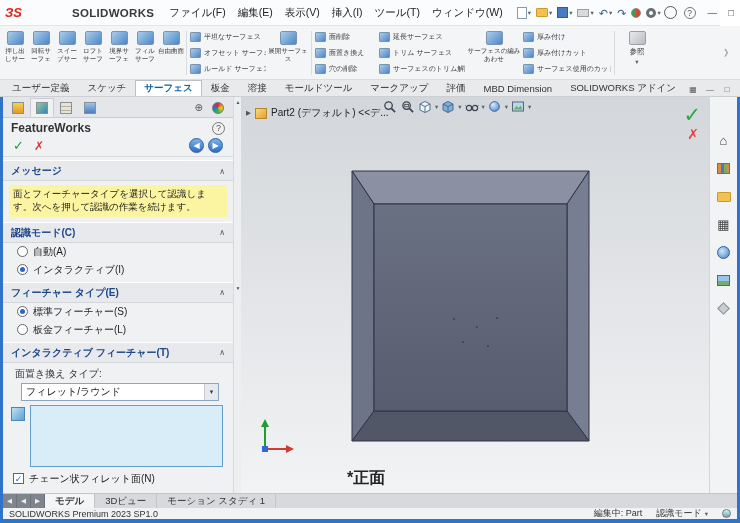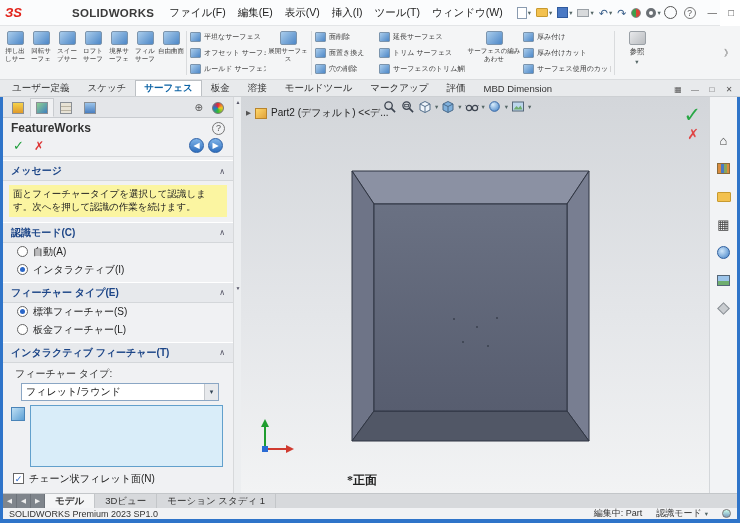--- a/index.html
+++ b/index.html
@@ -108,21 +108,21 @@
   .partsvg{position:absolute;left:0;top:0;}
   .tree{position:absolute;left:5px;top:9px;display:flex;align-items:center;gap:4px;font-size:10px;color:#222;}
   .exp{font-size:6.5px;color:#555;}
   .picon{width:12px;height:11px;background:linear-gradient(135deg,#ffd86b,#e0a23c);border:1px solid #b9852d;}
   .hud{position:absolute;left:140px;top:2px;display:flex;align-items:center;gap:2px;}
   .hicon{width:16px;height:15px;display:flex;align-items:center;justify-content:center;}
   .confirm{position:absolute;right:8px;top:8px;display:flex;flex-direction:column;align-items:flex-end;gap:1px;}
   .c-ok{color:#28a745;font-size:21px;font-weight:bold;line-height:20px;}
   .c-x{color:#e04444;font-size:14px;font-weight:bold;padding-right:2px;}
   .triad{position:absolute;left:14px;bottom:34px;}
-  .vlabel{position:absolute;left:106px;bottom:4px;font-size:12px;font-weight:bold;color:#222;font-family:Liberation Serif, serif;}
+  .vlabel{position:absolute;left:106px;bottom:4px;font-size:16px;font-weight:bold;color:#222;}
 
   
   .taskpane{left:709px;top:97px;width:28px;height:396px;background:#f2f3f5;border-left:1px solid #d4d7da;
             display:flex;flex-direction:column;align-items:center;padding-top:34px;gap:9px;}
   .tp-item{width:22px;height:19px;display:flex;align-items:center;justify-content:center;font-size:13px;color:#444;}
   .tp-folder{width:14px;height:10px;background:#f3c14f;border:1px solid #c89a2f;border-radius:1px;}
   .tp-lib{width:13px;height:11px;background:repeating-linear-gradient(90deg,#d98c3f 0 3px,#4a79c4 3px 6px,#8aa65a 6px 9px);border:1px solid #8a6a3a;}
   .tp-ball{width:13px;height:13px;border-radius:50%;background:radial-gradient(circle at 4px 4px,#cfe6fa,#3f7fc6);border:1px solid #2f5f9e;}
   .tp-scene{width:13px;height:11px;background:linear-gradient(#9cc4ea 0 55%,#6fae6f 55% 100%);border:1px solid #567;}
   .tp-tag{width:9px;height:9px;background:#c9ccd0;border:1px solid #8a8f95;transform:rotate(45deg);}
@@ -303,20 +303,21 @@
 <div class="abs tabrow">
   <div class="ctab">ユーザー定義</div>
   <div class="ctab">スケッチ</div>
   <div class="ctab active">サーフェス</div>
   <div class="ctab">板金</div>
   <div class="ctab">溶接</div>
   <div class="ctab">モールドツール</div>
   <div class="ctab">マークアップ</div>
   <div class="ctab">評価</div>
   <div class="ctab">MBD Dimension</div>
+  <div class="ctab">SOLIDWORKS アドイン</div>
   <div class="tabrow-right">
     <span class="dc">▦</span>
     <span class="dc">—</span>
     <span class="dc">□</span>
     <span class="dc">✕</span>
   </div>
 </div>
 
 <div class="abs edge-l"></div>
 <div class="abs edge-r"></div>
@@ -387,21 +388,21 @@
   </div>
   <div class="opt">
     <span class="radio"></span>
     <span>板金フィーチャー(L)</span>
   </div>
 
   <div class="sect-h">
     <span>インタラクティブ フィーチャー(T)</span>
     <span class="chev">∧</span>
   </div>
-  <div class="flabel">フィーチャー タイプ:</div>
+  <div class="flabel">面置き換え タイプ:</div>
   <div class="dropdown">
     <span>フィレット/ラウンド</span>
     <span class="dd-caret">▾</span>
   </div>
   <div class="entity-row">
     <span class="ent-icon"></span>
     <div class="listbox"></div>
   </div>
   <div class="opt" style="padding-left:10px;margin-top:3px;">
     <span class="chkbox">✓</span>

